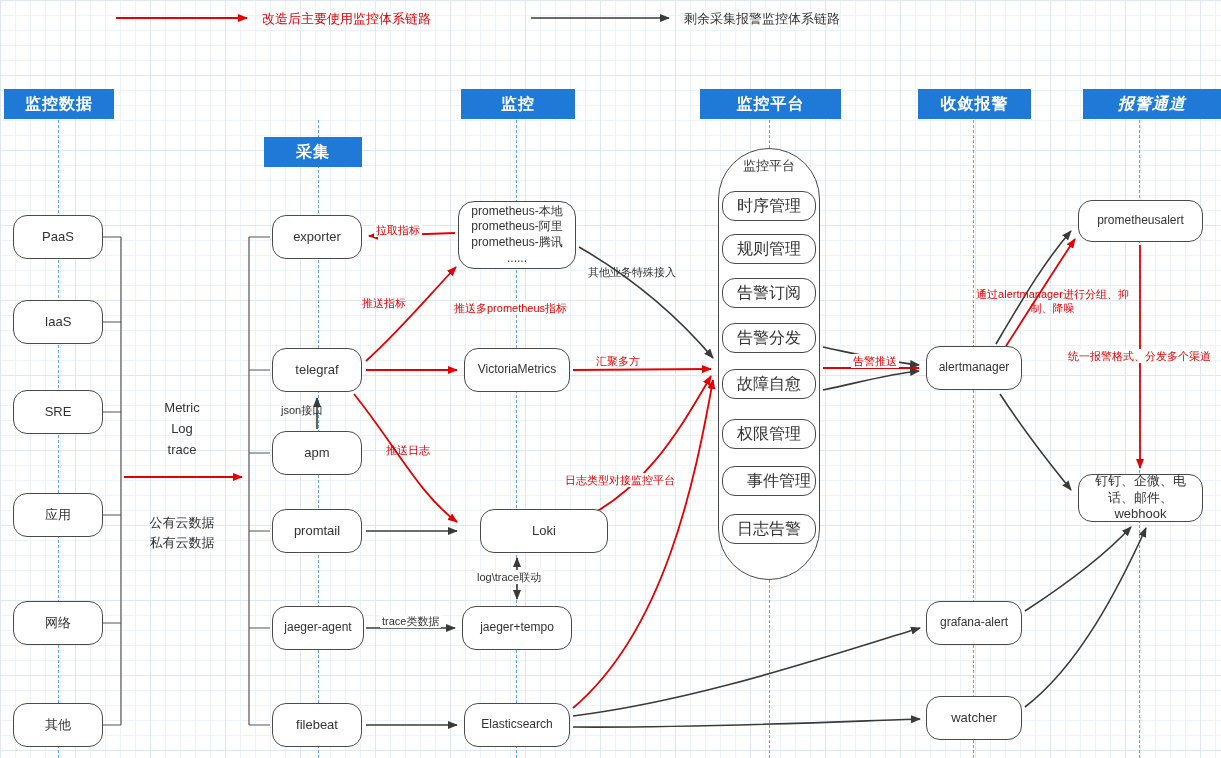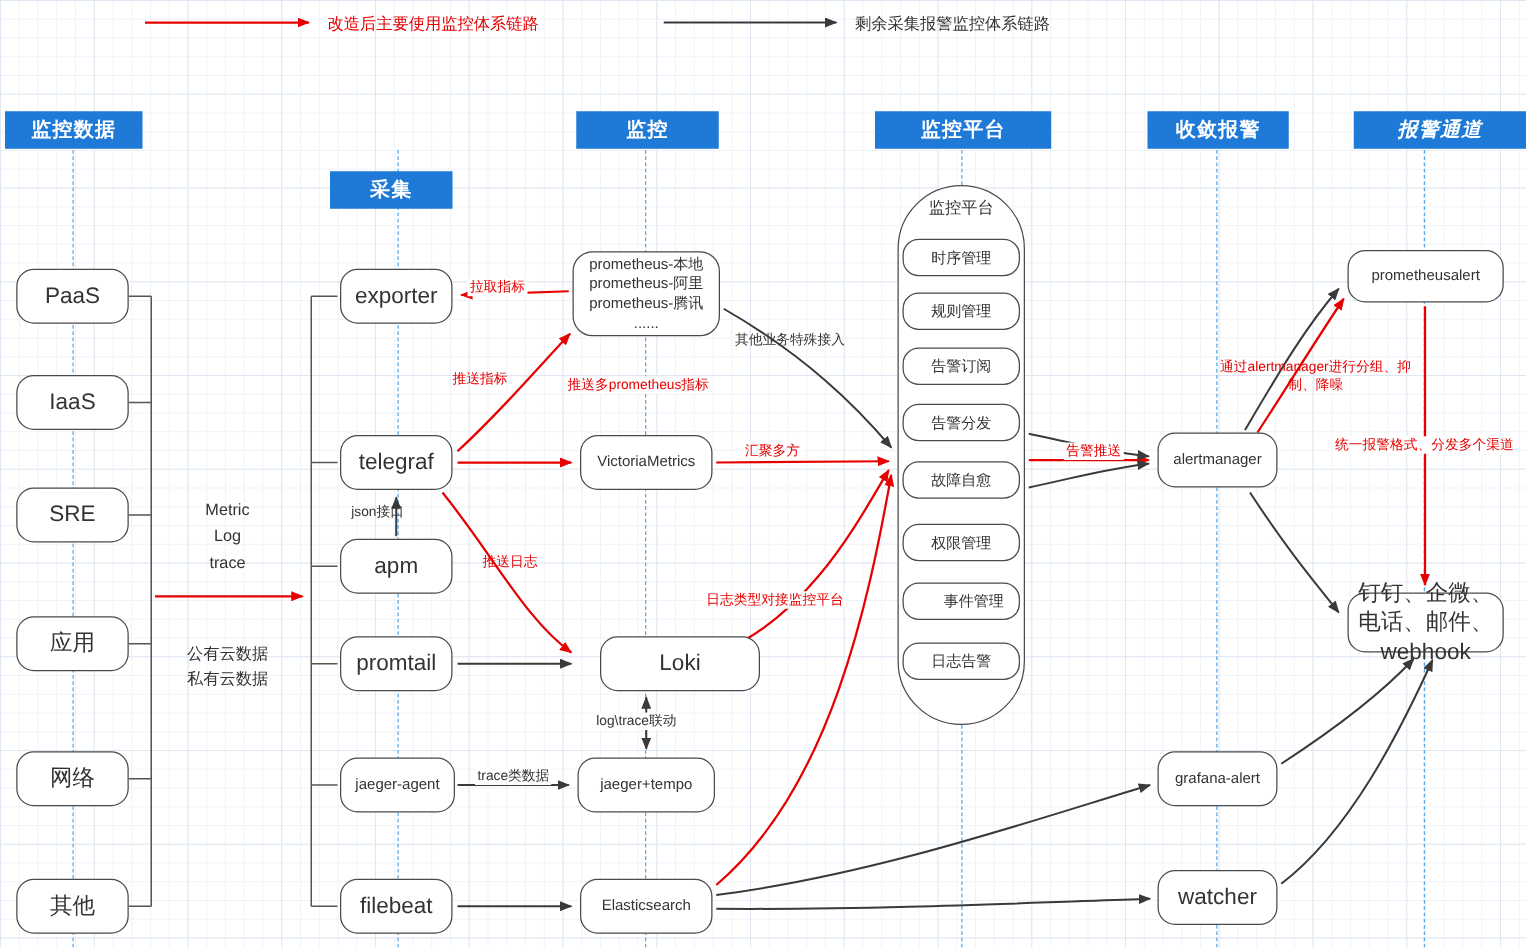--- a/index.html
+++ b/index.html
@@ -8,25 +8,25 @@
     position:relative;width:1221px;height:758px;overflow:hidden;background-color:#ffffff;
     background-image:
       linear-gradient(#dfe8f2 1px, transparent 1px),
       linear-gradient(90deg,#dfe8f2 1px, transparent 1px),
       linear-gradient(#eef3f8 1px, transparent 1px),
       linear-gradient(90deg,#eef3f8 1px, transparent 1px);
     background-size:75px 75px,75px 75px,15px 15px,15px 15px;
   }
   .dash{position:absolute;top:120px;height:638px;width:0;border-left:1.5px dashed #5aa7e8;z-index:1;}
   .hdr{position:absolute;top:89px;height:30px;background:#1e7ad6;color:#fff;display:flex;align-items:center;justify-content:center;font-size:16px;font-weight:bold;letter-spacing:1px;z-index:3;}
-  .node{position:absolute;background:#fff;border:1.5px solid #4a4a4a;border-radius:14px;display:flex;flex-direction:column;align-items:center;justify-content:center;font-size:18px;color:#333;z-index:3;box-sizing:border-box;text-align:center;line-height:1.3;}
+  .node{position:absolute;background:#fff;border:1.5px solid #4a4a4a;border-radius:14px;display:flex;flex-direction:column;align-items:center;justify-content:center;font-size:13px;color:#333;z-index:3;box-sizing:border-box;text-align:center;line-height:1.3;}
   .node.small-font{font-size:12px;}
   #platform-group{position:absolute;left:718px;top:148px;width:102px;height:432px;border:1.5px solid #4a4a4a;border-radius:51px;background:#fff;z-index:3;box-sizing:border-box;}
   .platform-title{position:absolute;top:8px;left:0;width:100%;text-align:center;font-size:13px;color:#333;}
-  .platform-item{position:absolute;left:3px;width:94px;height:30px;border:1.5px solid #4a4a4a;border-radius:13px;background:#fff;display:flex;align-items:center;justify-content:center;font-size:12px;color:#333;box-sizing:border-box;}
+  .platform-item{position:absolute;left:3px;width:94px;height:30px;border:1.5px solid #4a4a4a;border-radius:13px;background:#fff;display:flex;align-items:center;justify-content:center;font-size:16px;color:#333;box-sizing:border-box;}
   svg#edges{position:absolute;left:0;top:0;z-index:2;}
   .s-red{stroke:#e60000;stroke-width:1.8;fill:none;}
   .s-blk{stroke:#3a3a3a;stroke-width:1.6;fill:none;}
   .s-gray{stroke:#555;stroke-width:1.2;fill:none;}
   .lbl{position:absolute;font-size:11px;z-index:4;white-space:nowrap;line-height:1.3;}
   .lbl.red{color:#e60000;}
   .lbl.blk{color:#333;}
   .lbl.bgw{background:#fff;padding:0 2px;}
   .lbl.wrap{white-space:normal;text-align:center;}
   .legend-text{position:absolute;top:10px;font-size:13px;z-index:4;white-space:nowrap;}

